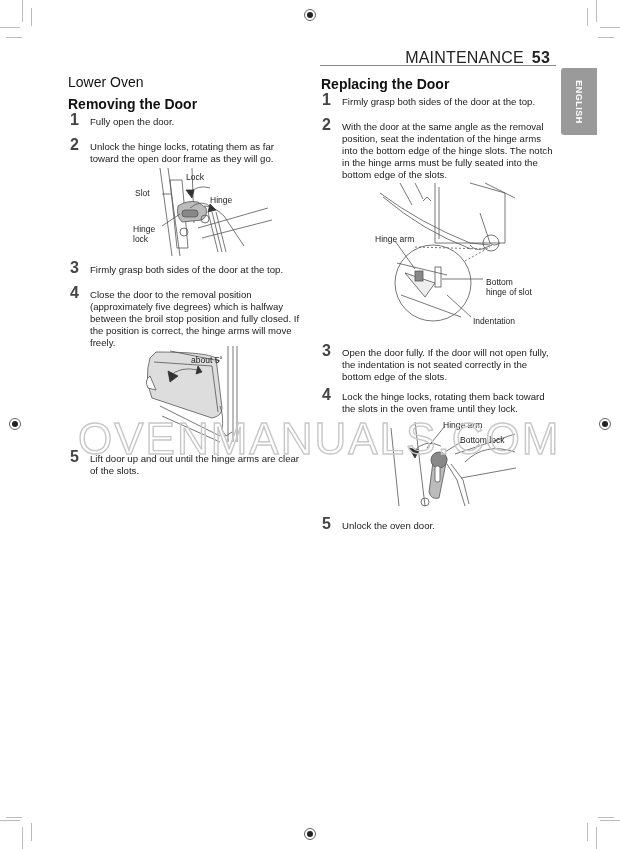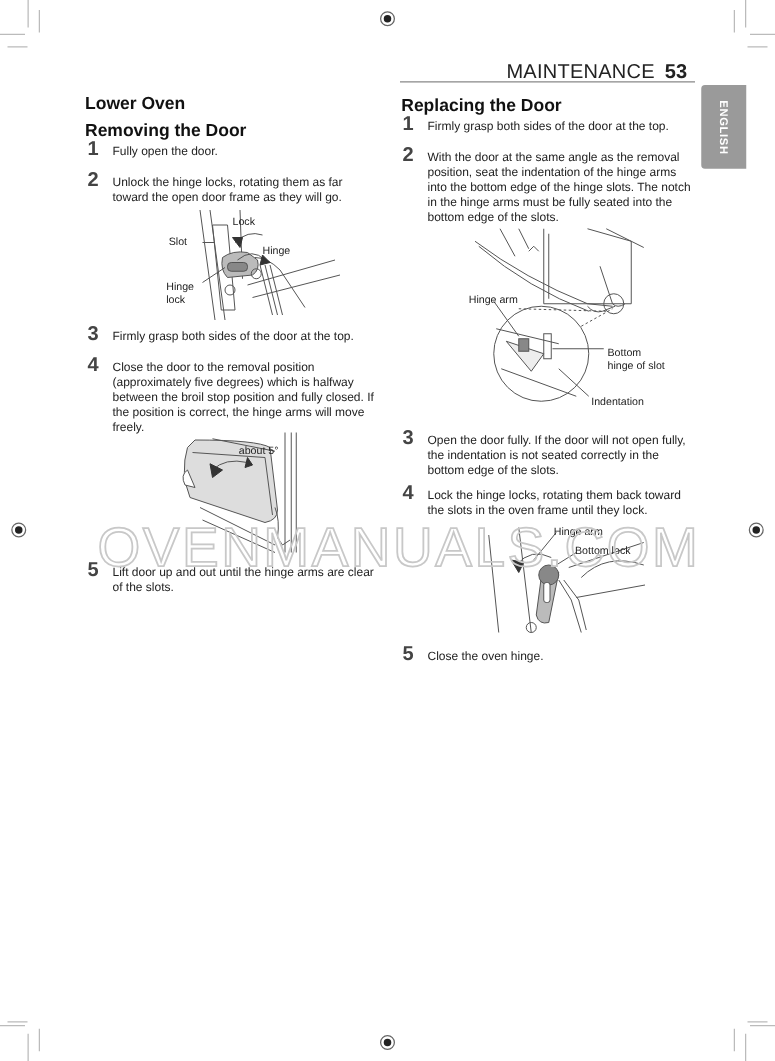--- a/index.html
+++ b/index.html
@@ -24,21 +24,21 @@
   .lang-tab {
     position: absolute; left: 561px; top: 68px; width: 36px; height: 67px;
     background: #9a9a9a; border-radius: 3px 0 0 3px;
   }
   .lang-tab span {
     position: absolute; left: 50%; top: 50%;
     transform: translate(-50%, -50%) rotate(90deg);
     color: #fff; font-weight: bold; font-size: 9px; letter-spacing: 0.5px;
     white-space: nowrap;
   }
-  h1.section-title { position: absolute; left: 68px; top: 74px; margin: 0; font-size: 14px; font-weight: bold; color: #111; }
+  h1.section-title { position: absolute; left: 68px; top: 74px; margin: 0; font-size: 14px; font-weight: normal; color: #111; }
   h2.sub { position: absolute; margin: 0; font-size: 14px; font-weight: bold; color: #111; }
   .step { position: absolute; font-size: 9.6px; line-height: 12px; color: #222; }
   .step .num {
     position: absolute; left: 0; top: -2px; font-size: 16px; font-weight: bold; color: #444;
   }
   .step .txt { margin-left: 20px; display: block; }
   .label { position: absolute; font-size: 8.5px; color: #222; white-space: nowrap; }
   .watermark {
     position: absolute; left: 78px; top: 414px; font-size: 44px; font-weight: normal;
     color: transparent; -webkit-text-stroke: 1.4px #c8c8c8; letter-spacing: 2px;
@@ -213,16 +213,16 @@
   <path d="M80 44 q20 -20 50-10"></path>
   <line x1="42" y1="30" x2="60" y2="8"></line>
   <line x1="60" y1="34" x2="76" y2="24"></line>
   <circle cx="40" cy="84" r="4"></circle>
 </svg>
 <span class="label" style="left:443px;top:420px;">Hinge arm</span>
 <span class="label" style="left:460px;top:435px;">Bottom lock</span>
 
 <div class="step" style="left:322px;top:520px;width:234px;">
   <span class="num">5</span>
-  <span class="txt">Close the oven hinge.</span>
+  <span class="txt">Unlock the oven door.</span>
 </div>
 
 <div class="watermark">OVENMANUALS.COM</div>
 
 </body></html>

